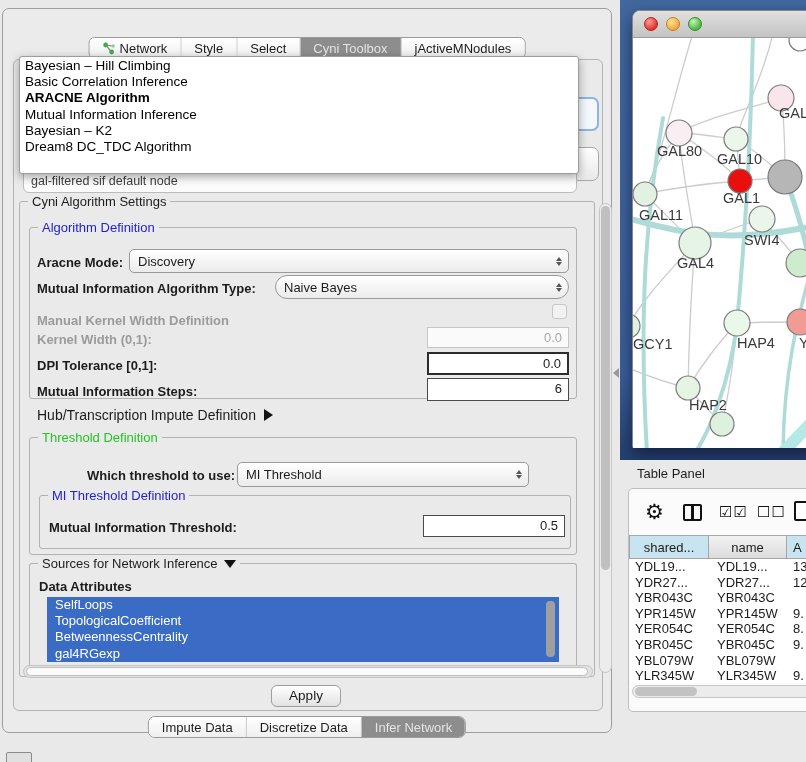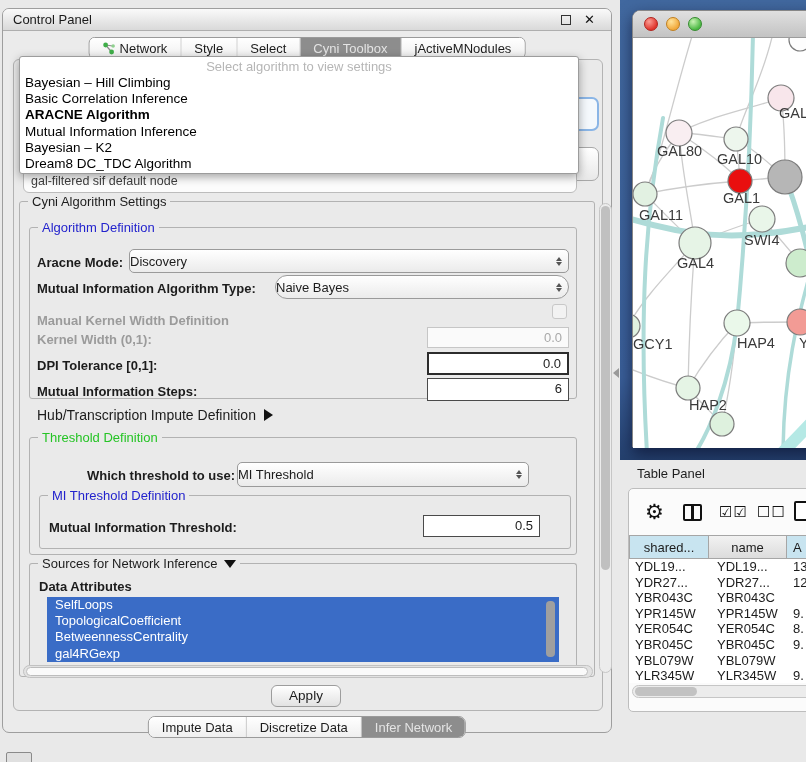--- a/index.html
+++ b/index.html
@@ -49,21 +49,21 @@
   
   .fieldset { position:absolute; border:1px solid #b2b2b2; border-radius:3px; }
   .legend { position:absolute; top:-8px; left:8px; background:#eaeaea; padding:0 4px;
     font-size:13px; white-space:nowrap; }
   .legend.blue { color:#2323cd; }
   .legend.green { color:#25c425; }
   .lbl { position:absolute; font-size:13px; font-weight:bold; white-space:nowrap; }
   .lbl.dis { color:#9b9b9b; }
   .combo { position:absolute; border:1px solid #9a9a9a; border-radius:5px;
     background:linear-gradient(#ffffff,#ebebeb); font-size:13px; display:flex; align-items:center;
-    padding-left:0; }
+    padding-left:8px; }
   .combo .arrows { position:absolute; right:6px; top:0; bottom:0; display:flex; flex-direction:column;
     justify-content:center; gap:1px; }
   .combo .arrows i { display:block; width:0; height:0; border-left:3.5px solid transparent;
     border-right:3.5px solid transparent; }
   .combo .arrows .up { border-bottom:4.5px solid #555; }
   .combo .arrows .dn { border-top:4.5px solid #555; }
   .field { position:absolute; background:#fff; font-size:13px; text-align:right;
     padding:2px 6px 0 0; }
   .field.strong { border:2px solid #2c2c2c; }
   .field.mid { border:1.5px solid #4a4a4a; }
@@ -138,25 +138,20 @@
   #table-hthumb { left:2px; top:1px; width:62px; height:9px; background:#c2c2c2; border-radius:5px; }
 
   #dock-icon { left:6px; top:752px; width:26px; height:16px; border:1.5px solid #8a8a8a;
     background:#e0e0e0; border-radius:2px; }
   svg text { font-family:"Liberation Sans","DejaVu Sans",sans-serif; }
 </style>
 </head>
 <body>
 
 <div id="control-panel" class="abs">
-  <div id="cp-titlebar" class="abs">
-    <span id="cp-title" class="abs">Control Panel</span>
-    <span id="cp-float" class="abs"></span>
-    <span id="cp-close" class="abs">✕</span>
-  </div>
 
   <div id="cp-tabs" class="abs">
     <div class="tab">
       <svg width="13" height="13" viewBox="0 0 13 13">
         <line x1="3" y1="3" x2="9" y2="10" stroke="#8a8a8a" stroke-width="1.2"></line>
         <line x1="3" y1="3" x2="10" y2="4" stroke="#8a8a8a" stroke-width="1.2"></line>
         <circle cx="3" cy="3" r="2.4" fill="#3fae49"></circle>
         <circle cx="9" cy="10" r="2.4" fill="#3fae49"></circle>
         <circle cx="10.5" cy="4" r="1.8" fill="#8fd08f"></circle>
       </svg>
@@ -177,21 +172,20 @@
   </div>
 
   <div id="cp-content" class="abs"></div>
 
   <div class="frag-combo abs"></div>
   <div class="frag-btn abs"></div>
   <div class="frag-box abs"></div>
   <span id="frag-text" class="abs">gal-filtered sif default node</span>
 
   <div id="algo-popup" class="abs">
-    <div id="algo-prompt">Select algorithm to view settings</div>
     <div id="algo-items">
         <div class="algo-item">Bayesian – Hill Climbing</div>
         <div class="algo-item">Basic Correlation Inference</div>
         <div class="algo-item bold">ARACNE Algorithm</div>
         <div class="algo-item">Mutual Information Inference</div>
         <div class="algo-item">Bayesian – K2</div>
         <div class="algo-item">Dream8 DC_TDC Algorithm</div>
       </div>
   </div>
 
@@ -239,21 +233,21 @@
     <span>MI Threshold</span>
     <span class="arrows">
         <i class="up"></i>
         <i class="dn"></i>
       </span>
   </div>
   <div class="fieldset" style="left:36px; top:486px; width:532px; height:54px;">
     <span class="legend blue">MI Threshold Definition</span>
   </div>
   <span class="lbl" style="left:46px; top:511px;">Mutual Information Threshold:</span>
-  <div class="field mid abs" style="left:420px; top:506px; width:117px; height:22px;">0.5</div>
+  <div class="field mid abs" style="left:420px; top:506px; width:142px; height:22px;">0.5</div>
 
   <div class="fieldset" style="left:26px; top:554px; width:548px; height:112px; border-bottom:none;">
     <span class="legend">
       <span>Sources for Network Inference</span><span class="tri-down"></span>
     </span>
   </div>
   <span class="lbl" style="left:36px; top:570px;">Data Attributes</span>
   <div id="attr-list" class="abs">
       <div class="attr-item">SelfLoops</div>
       <div class="attr-item">TopologicalCoefficient</div>

